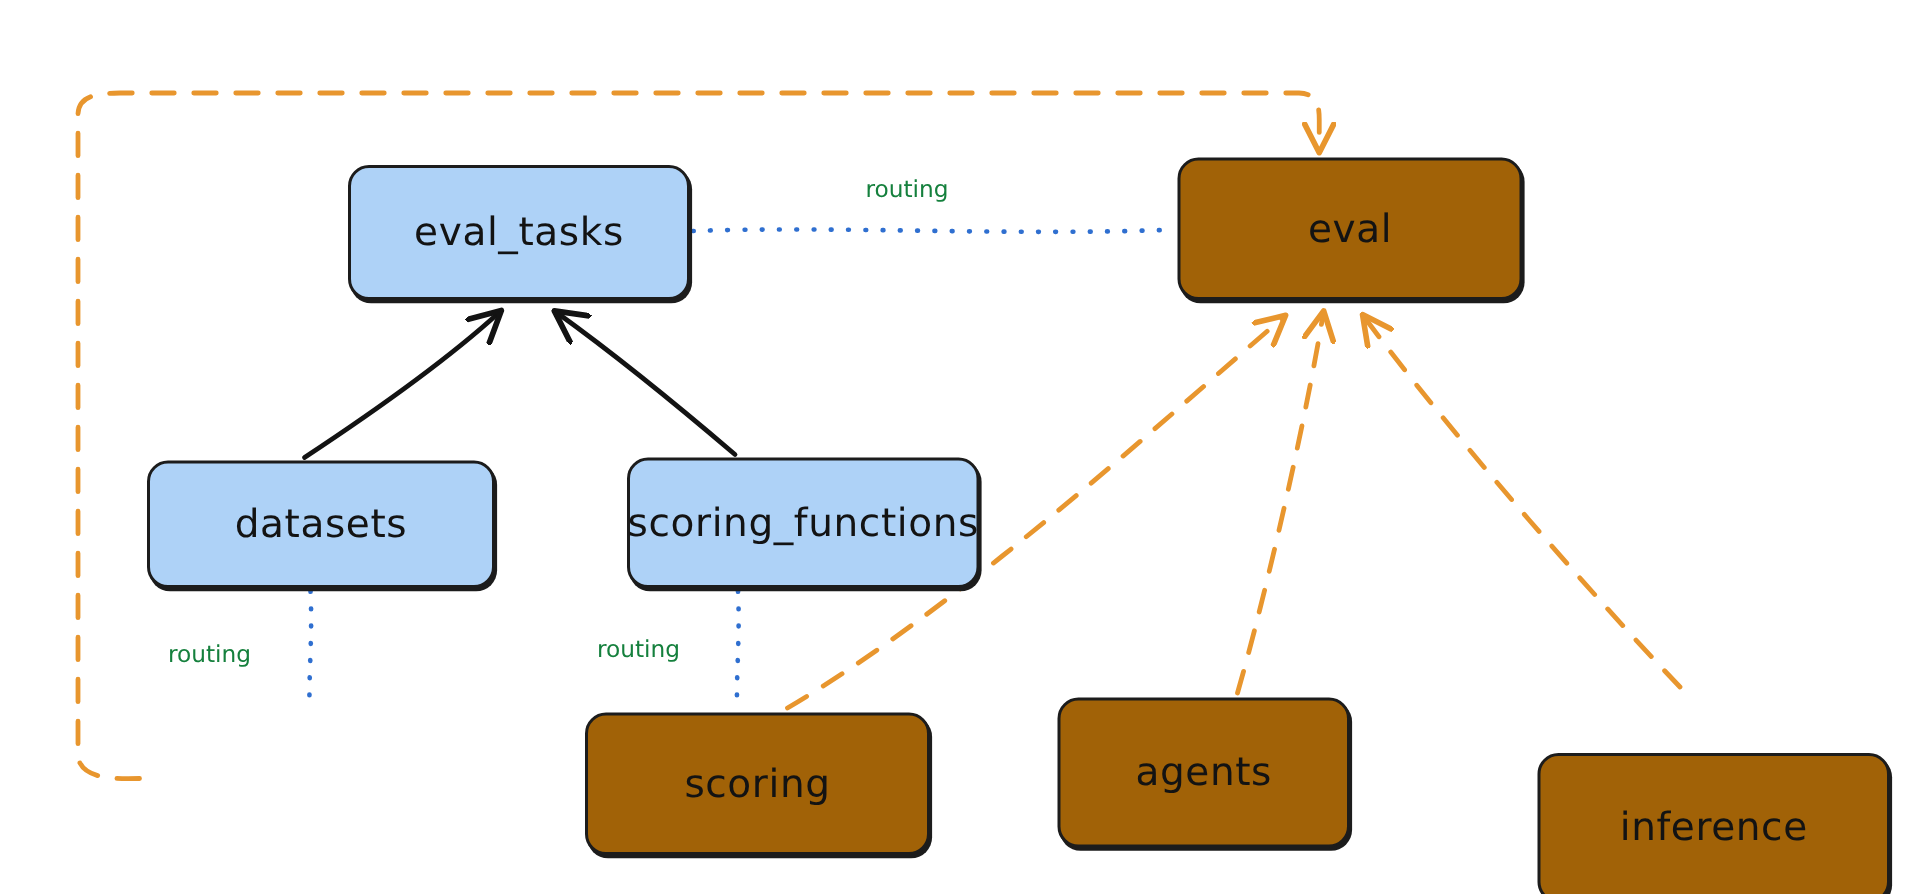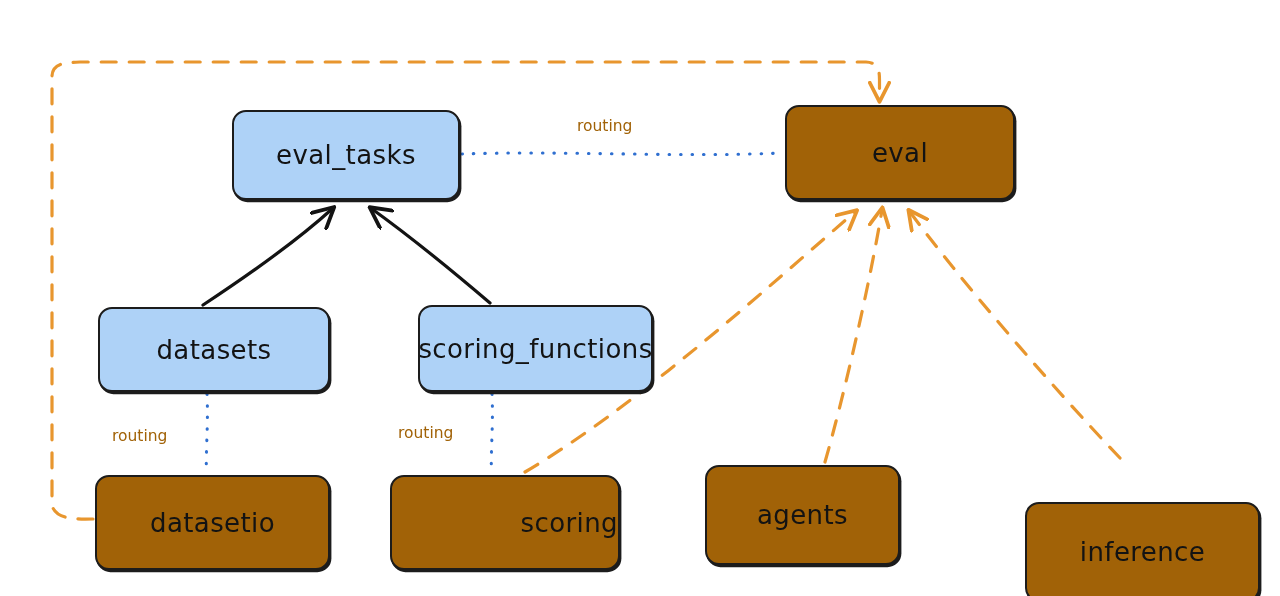--- a/index.html
+++ b/index.html
@@ -47,21 +47,21 @@
     font-size: 26px;
     letter-spacing: 0.4px;
     color: #131313;
     white-space: nowrap;
     user-select: none;
   }
   .edge-label {
     position: absolute;
     font-family: "DejaVu Sans", sans-serif;
     font-size: 15.5px;
-    color: #a16207;
+    color: #15803d;
     white-space: nowrap;
     user-select: none;
   }
 </style>
 </head>
 <body>
 
 <div id="canvas">
 
   <svg id="edge-layer" viewBox="0 0 1280 596">
@@ -103,25 +103,22 @@
   </div>
 
   <div class="node node-blue" style="left:98px; top:307px; width:232px; height:85px;">
     <span class="node-label">datasets</span>
   </div>
 
   <div class="node node-blue" style="left:378px; top:305px; width:235px; height:87px;margin-left:40px;">
     <span class="node-label">scoring_functions</span>
   </div>
 
-  <div class="node node-green" style="left:95px; top:475px; width:235px; height:95px;">
-    <span class="node-label">datasetio</span>
-  </div>
 
-  <div class="node node-green" style="left:390px; top:475px; width:230px; height:95px;justify-content:flex-end;">
+  <div class="node node-green" style="left:390px; top:475px; width:230px; height:95px;">
     <span class="node-label">scoring</span>
   </div>
 
   <div class="node node-green" style="left:705px; top:465px; width:195px; height:100px;">
     <span class="node-label">agents</span>
   </div>
 
   <div class="node node-green" style="left:1025px; top:462px; width:235px; height:100px;margin-top:40px;">
     <span class="node-label">inference</span>
   </div>

